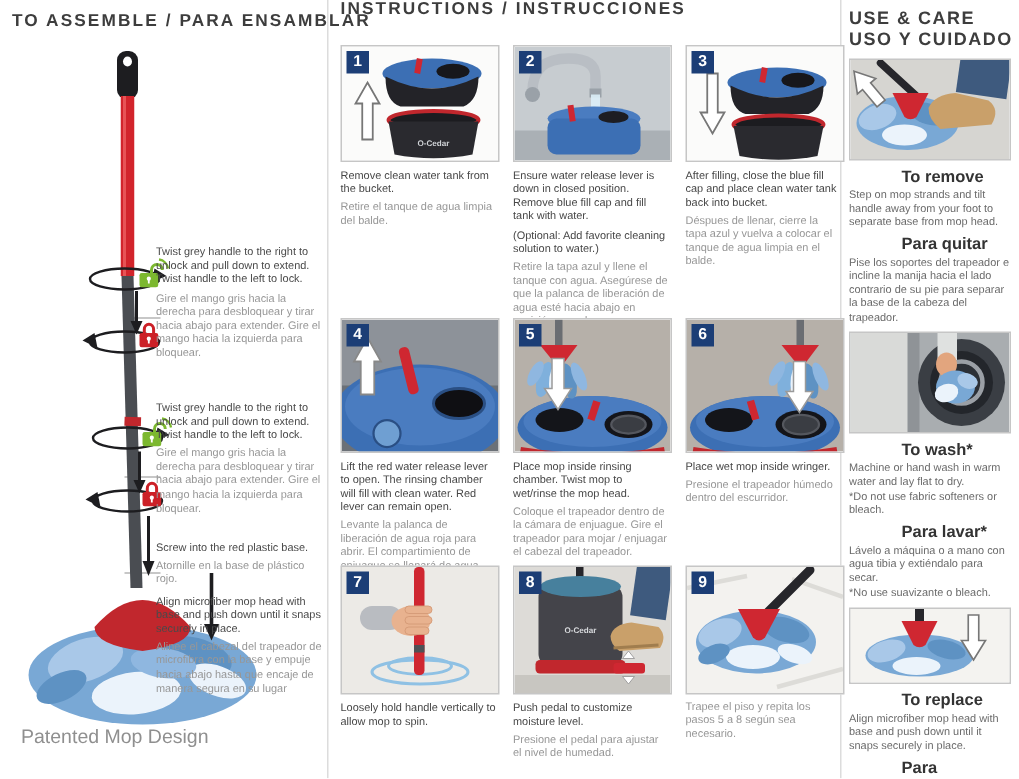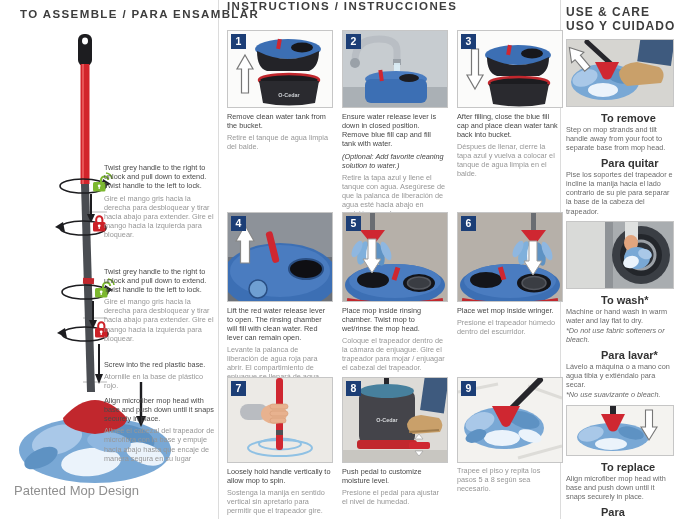--- a/index.html
+++ b/index.html
@@ -3,40 +3,40 @@
 <meta charset="utf-8">
 <style>
   html,body{margin:0;padding:0;background:#fff;}
   .page{position:relative;width:679px;height:519px;background:#fff;overflow:hidden;
         font-family:"Liberation Sans","DejaVu Sans",sans-serif;color:#444;}
   .divider{position:absolute;top:0;bottom:0;width:1px;background:#dcdcdc;}
   .col-title{font-size:11.5px;font-weight:700;letter-spacing:1.4px;color:#3d3d3d;white-space:nowrap;}
 
   
   .cl{position:absolute;left:0;top:0;width:218px;height:519px;}
-  .cl-title{position:absolute;left:20px;top:8px;}
+  .cl-title{position:absolute;left:8px;top:8px;}
   .mopfig{position:absolute;left:5px;top:26px;}
   .ln{position:absolute;left:104px;top:163px;width:111px;}
   .ln-en{font-size:7.3px;line-height:1.26;color:#4a4a4a;}
   .ln-es{margin-top:3px;font-size:7.3px;line-height:1.26;color:#979797;}
   .ln-b2{margin-top:27px;}.ln-b3{margin-top:17px;}.ln-b4{margin-top:5px;}
   .mop-caption{position:absolute;left:14px;top:483px;width:170px;text-align:left;
                font-size:13px;color:#8f8f8f;}
 
   
   .cm{position:absolute;left:222px;top:0;width:338px;height:519px;}
   .cm-title{position:absolute;left:5px;top:0;}
   .cell{position:absolute;width:104px;}
   .imgbox{position:relative;width:104px;border:1px solid #c6c6c6;background:#fff;overflow:hidden;}
   .imgbox svg{display:block;}
   .badge{position:absolute;top:3px;left:3px;width:15px;height:15px;background:#1c3e76;color:#fff;
          font-size:10.5px;font-weight:bold;line-height:15px;text-align:center;}
   .cap-en{margin-top:4px;font-size:7.3px;line-height:1.24;color:#474747;}
   .cap-es{margin-top:3px;font-size:7.3px;line-height:1.24;color:#979797;}
-  .note{font-style:italic;}
+  .note{}
 
   
   .rc{position:absolute;left:562px;top:0;width:117px;height:400px;padding:5px 5px 0 4px;box-sizing:border-box;}
   .rc-title{font-size:12px;font-weight:700;letter-spacing:1px;color:#3d3d3d;line-height:1.2;white-space:nowrap;}
   .rc-img{position:relative;margin-top:5px;border:1px solid #c6c6c6;background:#fff;overflow:hidden;}
   .rc-img svg{display:block;}
   .rc-h{margin-top:5px;font-size:11px;font-weight:700;color:#333;margin-left:35px;}
   .rc-p{margin-top:1px;font-size:7.3px;line-height:1.25;color:#6b6b6b;}
 </style>
 </head>
@@ -315,21 +315,20 @@
           <rect x="48" y="52" width="7" height="5" fill="#4e5156"></rect>
           <rect x="12" y="26" width="28" height="16" rx="8" fill="#b9bcc1"></rect>
           <ellipse cx="46" cy="36" rx="13" ry="10" fill="#e8b28f"></ellipse>
           <rect x="42" y="26" width="18" height="5" rx="2.5" fill="#e8b28f" stroke="#d49a76" stroke-width="0.6"></rect>
           <rect x="42" y="33" width="18" height="5" rx="2.5" fill="#e8b28f" stroke="#d49a76" stroke-width="0.6"></rect>
           <rect x="42" y="40" width="16" height="5" rx="2.5" fill="#e8b28f" stroke="#d49a76" stroke-width="0.6"></rect>
         </svg>
         <div class="badge">7</div>
       </div>
       <div class="cap-en">Loosely hold handle vertically to allow mop to spin.</div>
-      <div class="cap-es">Sostenga la manija en sentido vertical sin apretarlo para permitir que el trapeador gire.</div>
     </div>
 
     <div class="cell" style="left:120px;top:377px">
       <div class="imgbox" style="height:84px">
         <svg width="104" height="84" viewBox="0 0 104 84">
           <rect width="104" height="84" fill="#dddbd7"></rect>
           <rect y="72" width="104" height="12" fill="#c8c6c1"></rect>
           <rect x="41" y="0" width="5" height="12" fill="#26262b"></rect>
           <rect x="16" y="12" width="56" height="54" rx="8" fill="#44444a"></rect>
           <ellipse cx="44" cy="13" rx="27" ry="7" fill="#47809d"></ellipse>

